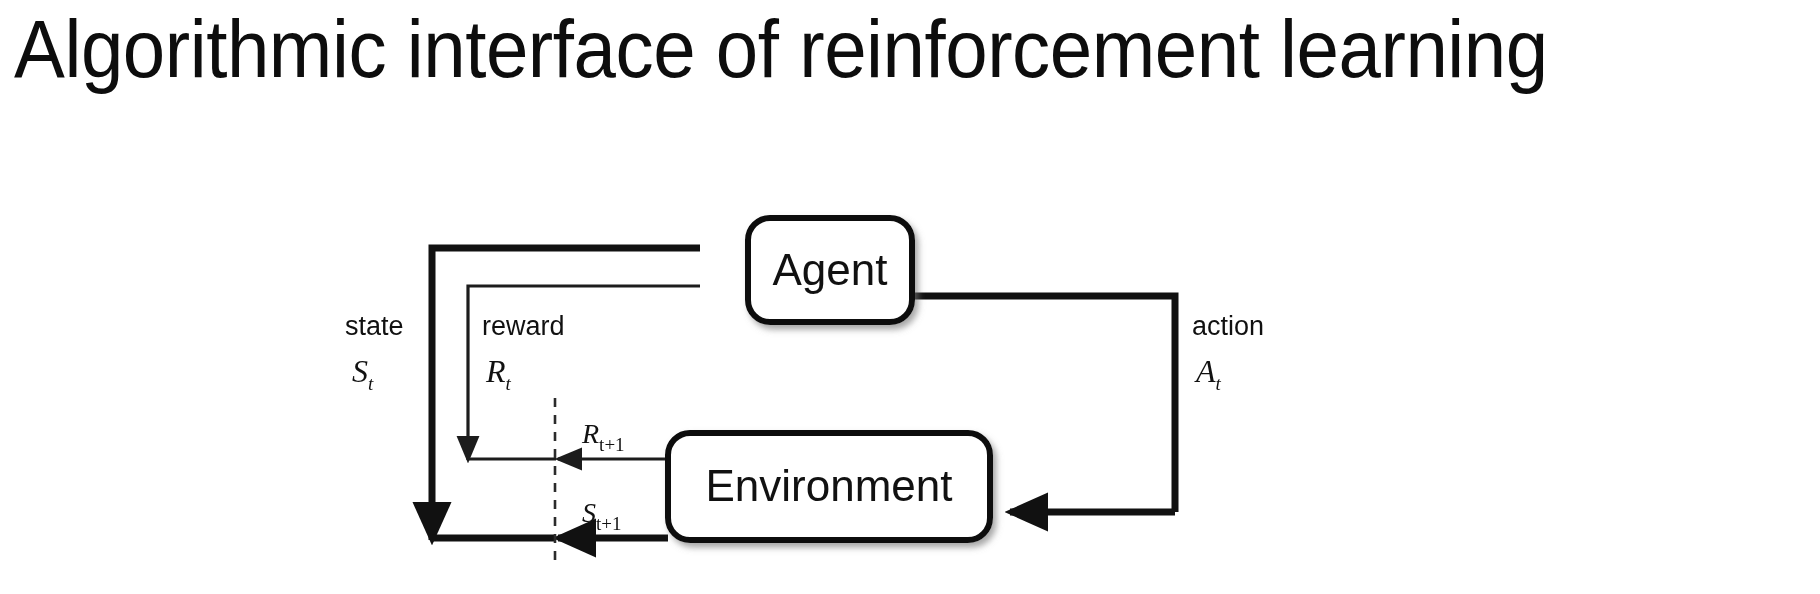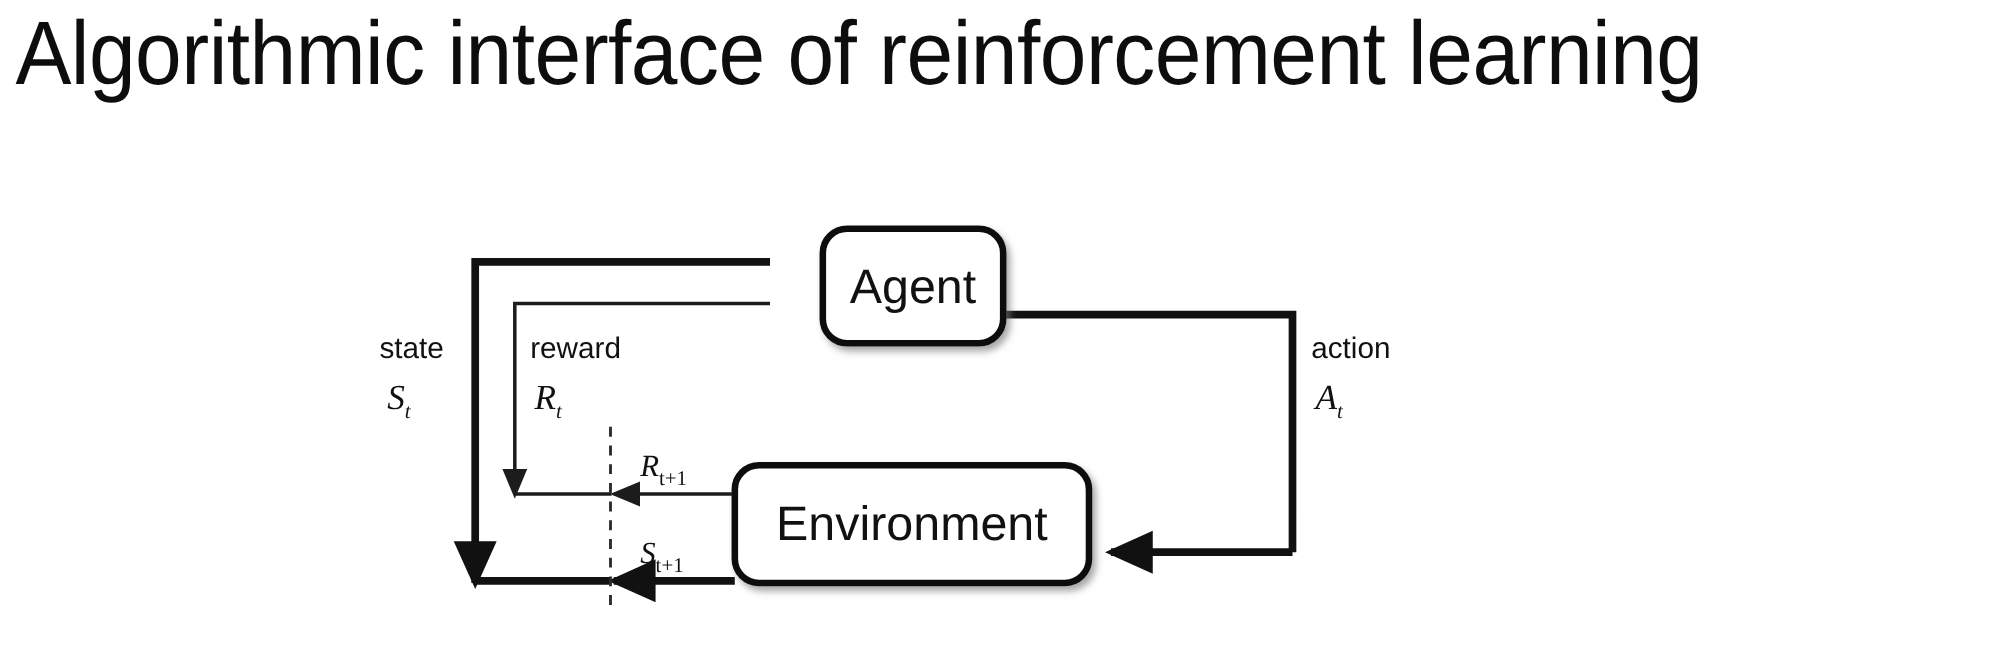--- a/index.html
+++ b/index.html
@@ -34,21 +34,21 @@
     font-weight: 400;
     letter-spacing: -0.5px;
     color: #0d0d0d;
     white-space: nowrap;
     transform: scaleX(0.93);
     transform-origin: left top;
   }
   #diagram-wrap {
     position: absolute;
     left: 0;
-    top: 140px;
+    top: 150px;
     width: 1820px;
     height: 444px;
   }
   svg#rl-diagram {
     display: block;
   }
   .box-label {
     font-family: "Liberation Sans", sans-serif;
     font-size: 44px;
     fill: #111111;

